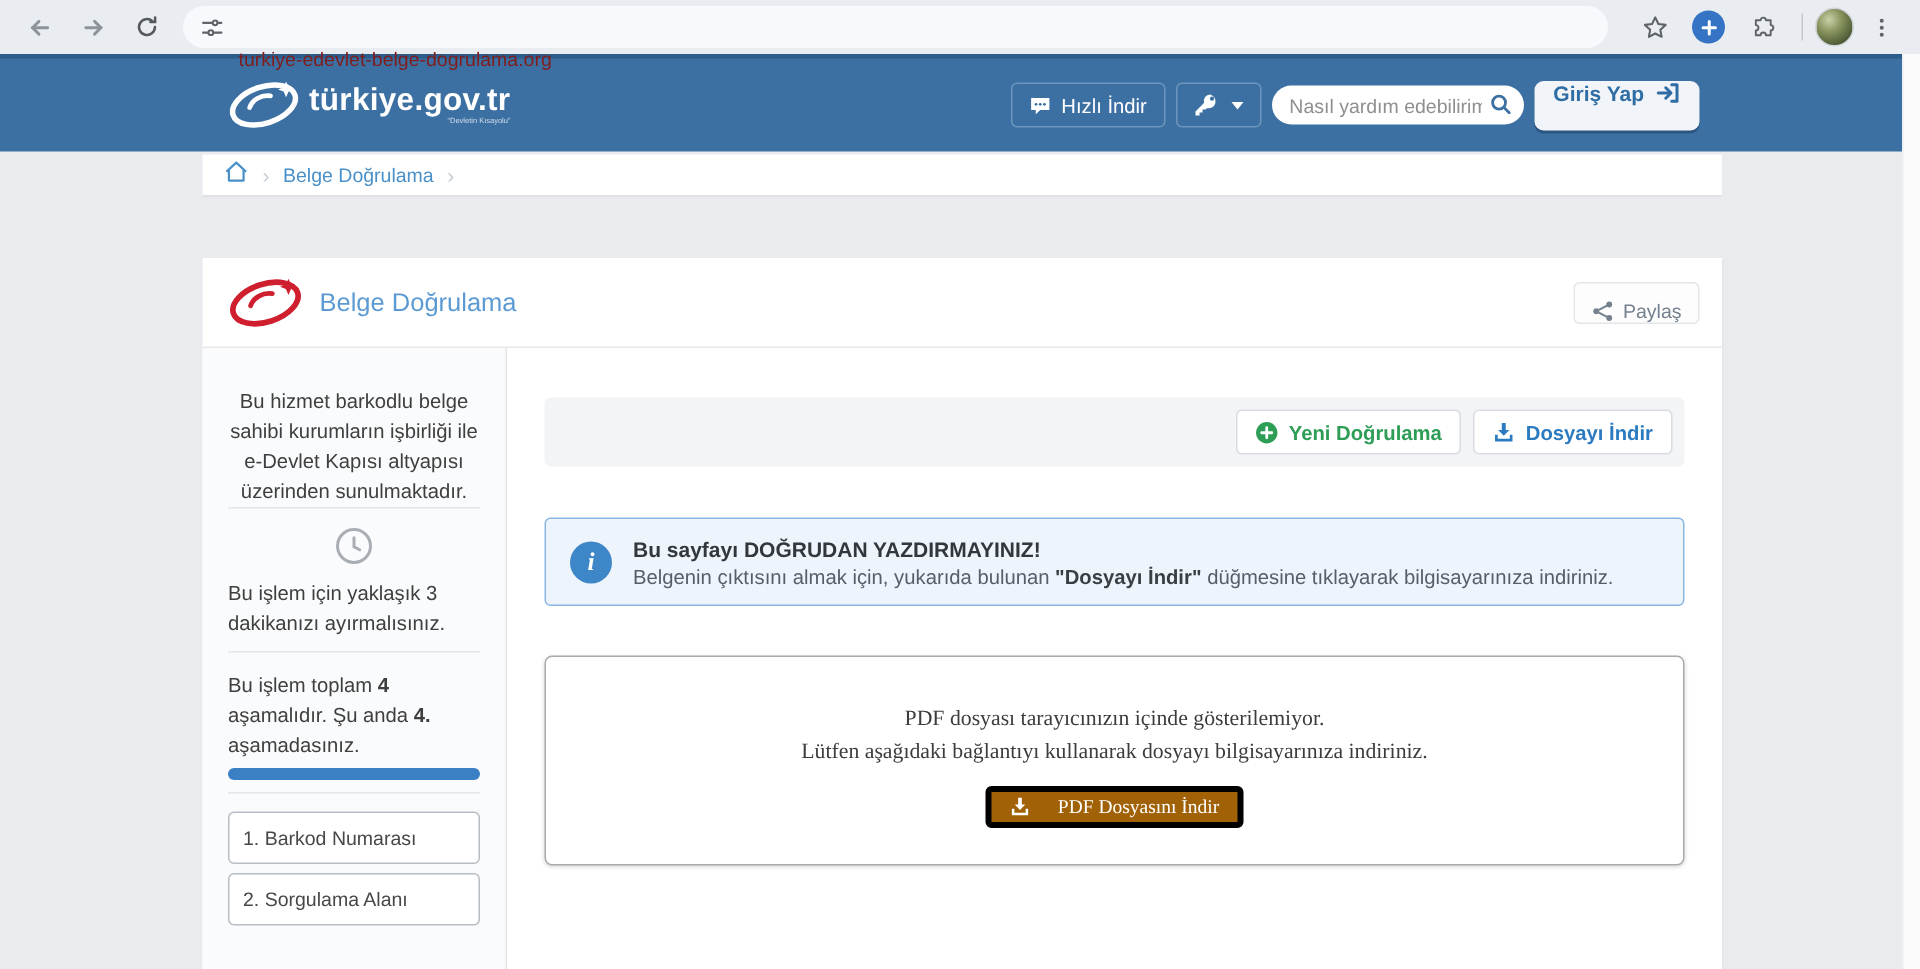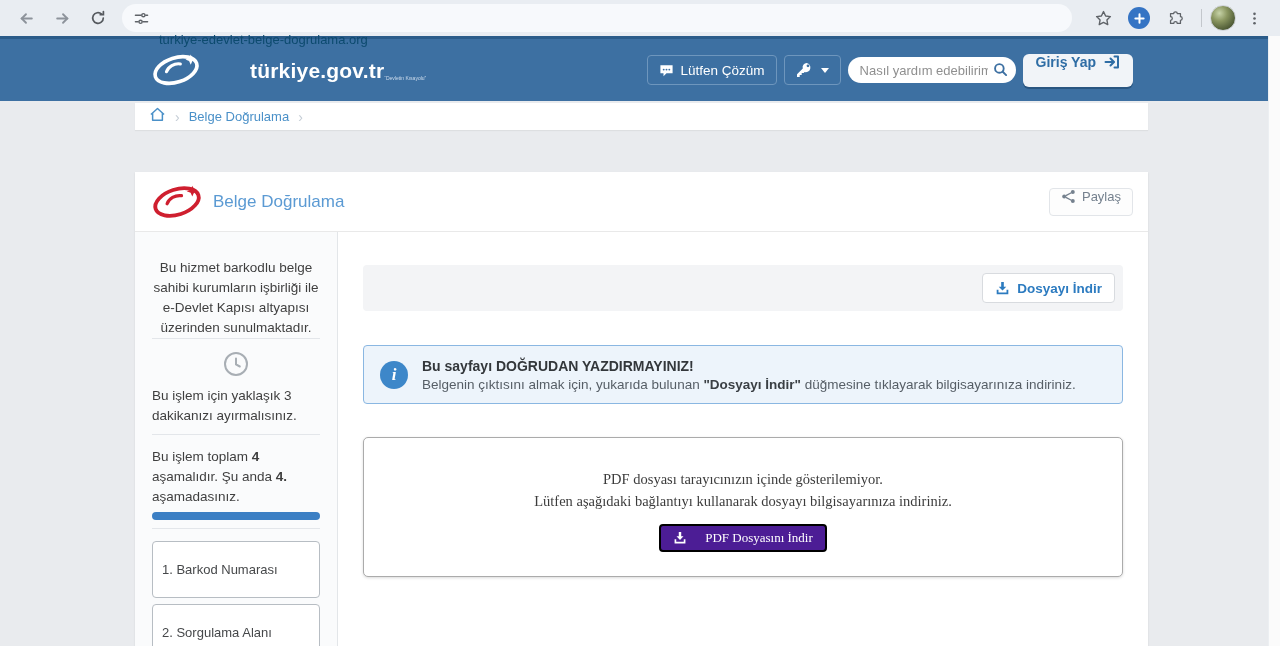--- a/index.html
+++ b/index.html
@@ -4,32 +4,32 @@
 <style>
   * { margin:0; padding:0; box-sizing:border-box; }
   html,body { width:1280px; height:646px; overflow:hidden; }
   body { font-family:"Liberation Sans","DejaVu Sans",sans-serif; background:#e9ebee; position:relative; }
 
   
   .browser-bar { height:36px; background:#e9edf2; display:flex; align-items:center; padding:0 8px; }
   .nav-icon { width:28px; height:28px; display:flex; align-items:center; justify-content:center; margin:0 4px; border-radius:50%; flex:0 0 auto; }
   .omnibox { flex:1; height:28px; background:#f7f9fc; border-radius:14px; display:flex; align-items:center; padding:0 12px; margin:0 10px 0 6px; max-width:950px; }
   .omnibox .tune { margin-right:10px; display:flex; }
-  .url-text { font-size:13px; color:#0c4a6e;margin-top:42px; }
+  .url-text { font-size:13px; color:#7f1d1d;margin-top:42px; }
   .chrome-right { display:flex; align-items:center; margin-left:auto; }
   .chrome-sep { width:1px; height:18px; background:#c3c7cc; margin:0 8px; }
   .ext-blue { width:22px; height:22px; border-radius:50%; background:#3574c4; display:flex; align-items:center; justify-content:center; }
   .avatar { width:26px; height:26px; border-radius:50%; background:radial-gradient(circle at 35% 30%, #c7d3a8 0%, #8a9660 35%, #55613a 70%, #303a21 100%); border:1px solid #d0d4d9; }
 
   
   .site-header { height:65px; background:#3d70a2; border-top:3px solid #2b5c8a; }
   .container { width:1013px; margin-left:135px; }
   .header-inner { height:62px; display:flex; align-items:center; padding:0 15px; }
   .logo { display:flex; align-items:center; gap:4px; cursor:pointer; }
-  .logo-text-wrap { display:flex; flex-direction:row; line-height:1;margin-left:44px; }
+  .logo-text-wrap { display:flex; flex-direction:column; line-height:1; }
   .logo-text { color:#fff; font-weight:bold; font-size:21px; letter-spacing:.2px; }
   .logo-tagline { color:#cfdded; font-size:5px; align-self:flex-end; margin-top:2px; }
   .header-right { margin-left:auto; display:flex; align-items:center; gap:7px; }
   .hdr-btn { height:30px; border:1px solid #6e96bd; border-radius:4px; background:transparent; color:#fff; font-size:13.5px; display:flex; align-items:center; gap:7px; padding:0 11px; cursor:pointer; }
   .caret { width:0; height:0; border-left:4px solid transparent; border-right:4px solid transparent; border-top:5px solid #fff; margin-left:2px; }
   .search-wrap { position:relative; }
   .search-input { width:168px; height:26px; border:none; border-radius:13px; padding:0 28px 0 12px; font-size:13px; font-family:inherit; color:#444; outline:none; }
   .search-input::placeholder { color:#8f8f8f; }
   .search-icon-btn { position:absolute; right:8px; top:5px; }
   .login-btn { height:33px; background:#f1f4f8; border:none; border-radius:6px; color:#2f6da5; font-size:14px; font-weight:bold; font-family:inherit; display:flex; align-items:flex-start; gap:8px; padding:0 13px; box-shadow:0 2px 0 rgba(20,55,88,.45); cursor:pointer; }
@@ -37,49 +37,49 @@
   
   .breadcrumb-band { margin-top:2px; }
   .breadcrumb { background:#fff; height:27px; display:flex; align-items:center; padding:0 14px; box-shadow:0 1px 1px rgba(0,0,0,.05); }
   .crumb-sep { color:#c5cdd6; font-size:14px; margin:0 9px; }
   .crumb-link { color:#4a90c8; font-size:13px; cursor:pointer; }
 
   
   .card { background:#fff; margin-top:42px; height:600px; box-shadow:0 1px 2px rgba(0,0,0,.09); }
   .card-header { height:60px; display:flex; align-items:center; padding:0 15px; border-bottom:1px solid #e9e9e9; }
   .card-title { color:#5b9ad3; font-size:17px; margin-left:9px; }
-  .share-btn { margin-left:auto; height:28px; background:#fdfdfd; border:1px solid #e2e5e9; border-radius:4px; color:#75818e; font-size:13px; display:flex; align-items:flex-start; gap:6px; padding:0 11px; cursor:pointer; font-family:inherit; }
+  .share-btn { margin-left:auto; height:28px; background:#fdfdfd; border:1px solid #e2e5e9; border-radius:4px; color:#75818e; font-size:13px; display:flex; align-items:flex-end; gap:6px; padding:0 11px; cursor:pointer; font-family:inherit; }
 
   .card-body { display:flex; height:540px; }
   .side { width:203px; background:#fafbfc; border-right:1px solid #e3e6e9; padding:26px 17px 0; font-size:13.5px; color:#3f3f3f; flex:0 0 auto; }
   .side p { line-height:20px; }
   .side .note { text-align:center; }
   .side hr { border:0; border-top:1px solid #e3e6ea; margin:0 0 12px; }
   .clock-wrap { text-align:center; margin-bottom:6px; }
   .duration { text-align:left; margin-bottom:8px; }
   .progress-text { margin-bottom:5px; }
   .progress-bar { height:8px; border-radius:8px; background:#3b7fc4; margin-bottom:8px; }
   .steps { display:flex; flex-direction:column; gap:6px; }
-  .step { background:#fff; border:1px solid #b7bdc3; border-radius:4px; padding:20px 9px; font-size:13px; color:#46484a; min-height:26px; cursor:pointer; }
+  .step { background:#fff; border:1px solid #b7bdc3; border-radius:4px; padding:9px 9px; font-size:13px; color:#46484a; min-height:26px; cursor:pointer; }
 
   .main { flex:1; padding:33px 25px 0; }
   .strip { height:46px; background:#f3f4f6; border-radius:4px; display:flex; align-items:center; justify-content:flex-end; gap:8px; padding:0 8px; }
   .btn-white { height:30px; background:#fff; border:1px solid #d8dbdf; border-radius:4px; font-size:13.5px; font-weight:bold; font-family:inherit; display:flex; align-items:center; gap:7px; padding:0 12px; cursor:pointer; }
   .btn-green { color:#2e9e57; }
   .btn-blue { color:#2c7bc0; }
 
   .alert { margin-top:34px; background:#edf4fb; border:1px solid #8ab7e2; border-radius:4px; display:flex; align-items:center; gap:14px; padding:10px 16px; min-height:59px; }
   .info-circle { width:28px; height:28px; border-radius:50%; background:#3d87c9; color:#fff; font-size:17px; font-weight:bold; font-family:"Liberation Serif",serif; font-style:italic; display:flex; align-items:center; justify-content:center; flex:0 0 auto; }
   .alert-title { font-size:14px; color:#33373b; font-weight:bold; margin-bottom:3px; }
   .alert-body { font-size:13.5px; color:#565e66; }
   .alert-body b { color:#3a3f44; }
 
   .pdf-box { margin-top:33px; background:#fff; border:1px solid #ababab; border-radius:5px; box-shadow:0 1px 3px rgba(0,0,0,.15); text-align:center; padding:30px 20px 24px;font-family:Liberation Serif, serif; }
   .pdf-line { font-size:14.5px; color:#3c3c3c; line-height:22px; }
-  .pdf-btn { margin-top:12px; height:28px; background:#4c1d95; border:2px solid #000000; border-radius:4px; color:#fff; font-size:13px; font-family:inherit; display:inline-flex; align-items:center; gap:18px; padding:0 12px; cursor:pointer; }
+  .pdf-btn { margin-top:12px; height:28px; background:#a16207; border:4px solid #000000; border-radius:4px; color:#fff; font-size:13px; font-family:inherit; display:inline-flex; align-items:center; gap:18px; padding:0 12px; cursor:pointer; }
 
   .scroll-track { position:absolute; top:36px; right:0; width:12px; height:610px; background:#fbfbfb; border-left:1px solid #eceff2; }
 </style>
 </head>
 <body>
 
 <div class="browser-bar">
   <span class="nav-icon">
     <svg width="17" height="17" viewBox="0 0 16 16" fill="none" stroke="#8d939b" stroke-width="1.8" stroke-linecap="round">
         <path d="M13 8H3.5"></path>
@@ -154,21 +154,21 @@
       </span>
     </div>
     <div class="header-right">
       <button class="hdr-btn">
         <svg width="15" height="15" viewBox="0 0 16 16">
             <path d="M1.5 2.5h13v8.5H8l-3.2 3v-3H1.5z" fill="#fff"></path>
             <circle cx="5" cy="7" r="1" fill="#3d70a2"></circle>
             <circle cx="8" cy="7" r="1" fill="#3d70a2"></circle>
             <circle cx="11" cy="7" r="1" fill="#3d70a2"></circle>
           </svg>
-        <span>Lütfen Çözüm</span>
+        <span>Hızlı İndir</span>
       </button>
       <button class="hdr-btn">
         <svg width="16" height="16" viewBox="0 0 16 16" fill="#fff">
             <path d="M10.8 1a4.2 4.2 0 0 0-4 5.5L1 12.3V15h2.7v-2h2v-2h2l.9-.9A4.2 4.2 0 1 0 10.8 1zm1.2 4.2a1.4 1.4 0 1 1 0-2.8 1.4 1.4 0 0 1 0 2.8z"></path>
           </svg>
         <span class="caret"></span>
       </button>
       <div class="search-wrap">
         <input class="search-input" placeholder="Nasıl yardım edebilirim?" style="">
         <span class="search-icon-btn">
@@ -243,20 +243,27 @@
       <hr>
       <div class="steps">
         <div class="step">1. Barkod Numarası</div>
         <div class="step">2. Sorgulama Alanı</div>
 
       </div>
     </div>
 
     <div class="main">
       <div class="strip">
+        <button class="btn-white btn-green">
+          <svg width="15" height="15" viewBox="0 0 16 16">
+              <circle cx="8" cy="8" r="7.6" fill="#2e9e57"></circle>
+              <path d="M8 4.4v7.2M4.4 8h7.2" stroke="#fff" stroke-width="2" stroke-linecap="round"></path>
+            </svg>
+          <span>Yeni Doğrulama</span>
+        </button>
         <button class="btn-white btn-blue">
           <svg width="15" height="15" viewBox="0 0 16 16" fill="#2c7bc0">
               <path d="M6.6 1h2.8v5h2.6L8 10.2 4 6h2.6z"></path>
               <path d="M1.8 9.4v4.8h12.4V9.4h-1.9v2.9H3.7V9.4z"></path>
             </svg>
           <span>Dosyayı İndir</span>
         </button>
       </div>
 
       <div class="alert">

